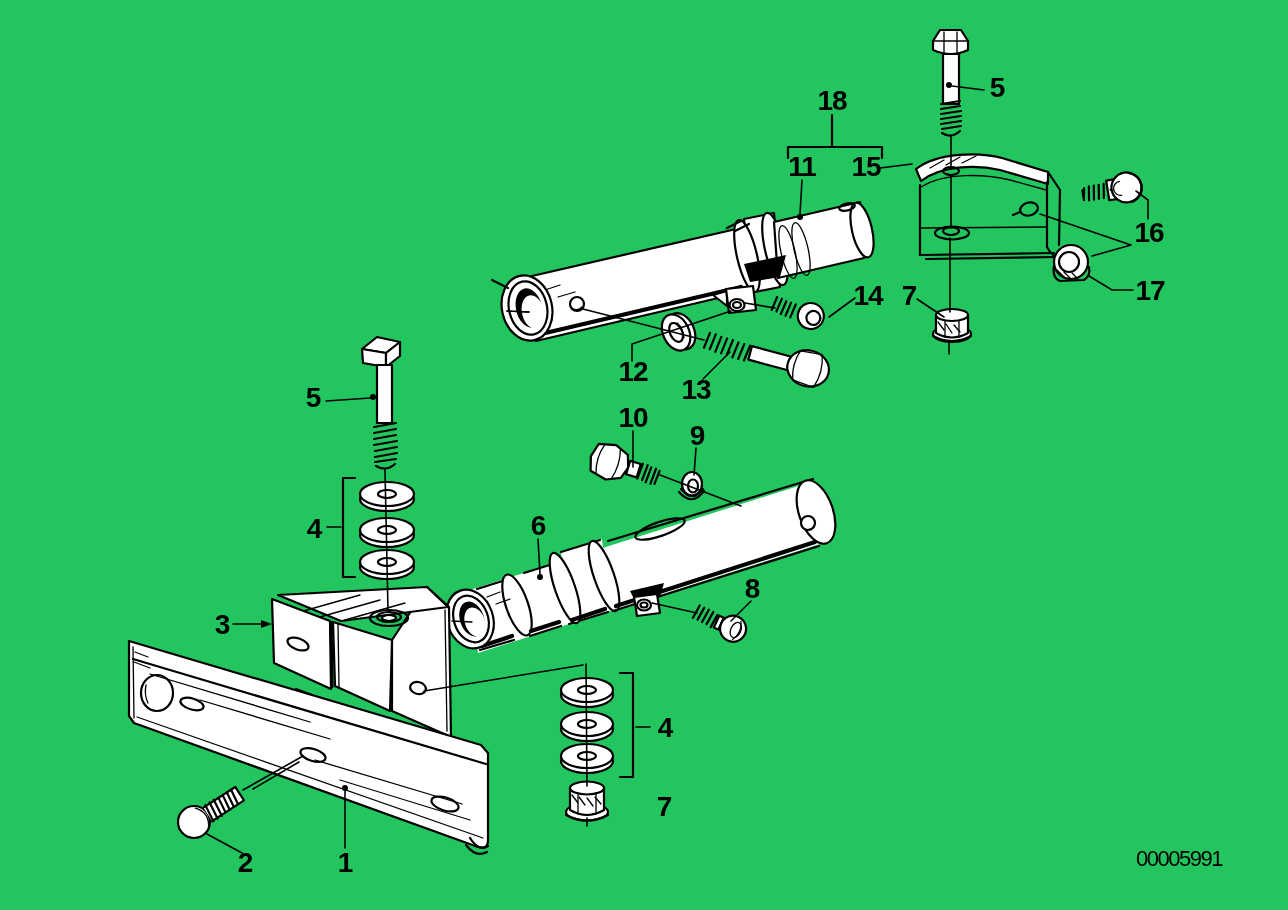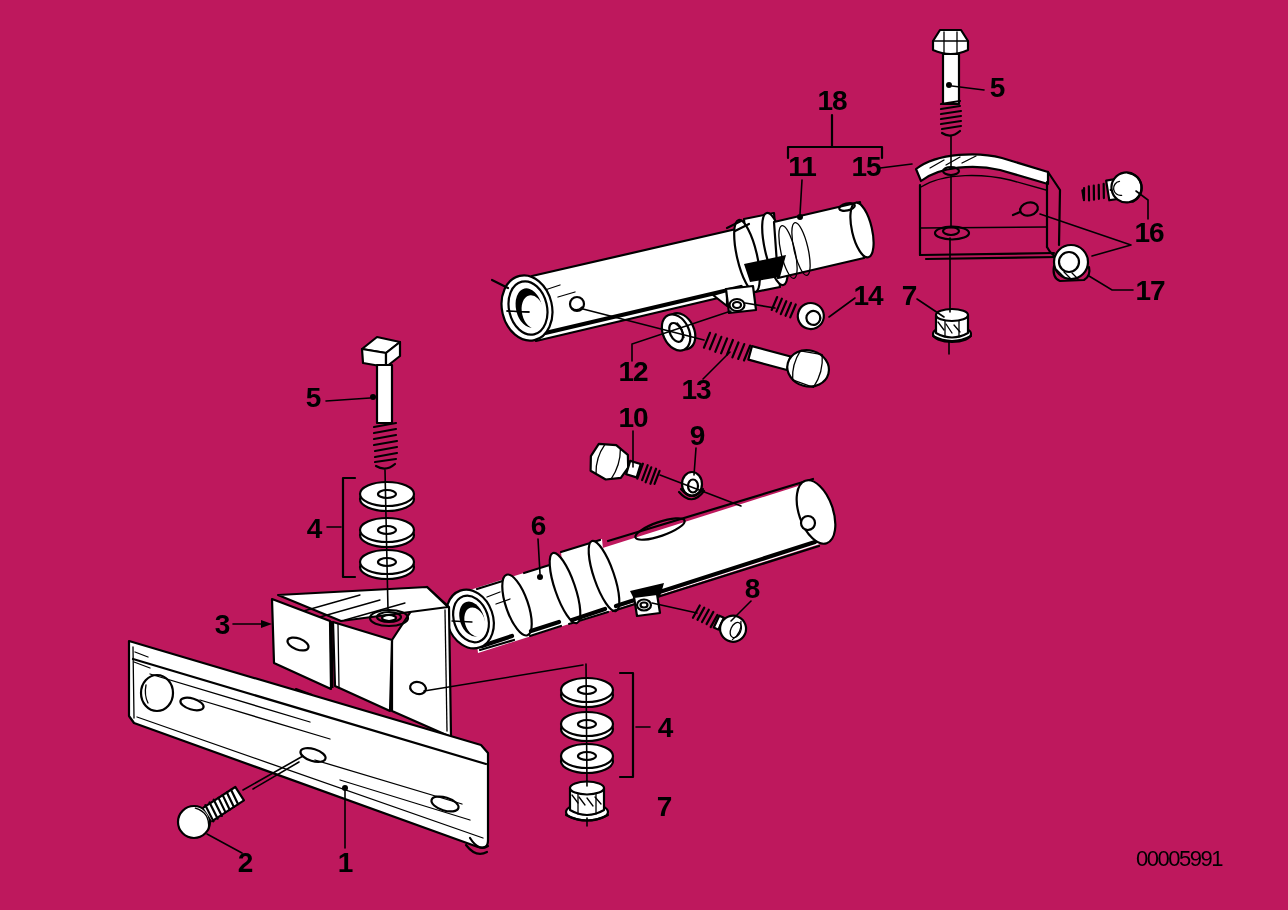--- a/index.html
+++ b/index.html
@@ -1,17 +1,17 @@
 <!DOCTYPE html>
 <html><head>
 <meta charset="utf-8">
 <style>
   html,body{margin:0;padding:0;background:#ffffff;}
   body{font-family:"Liberation Sans",sans-serif;}
-  .page{width:1288px;height:910px;position:relative;background:#be185d;overflow:hidden;}
+  .page{width:1288px;height:910px;position:relative;background:#22c55e;overflow:hidden;}
   svg{display:block;}
   svg *{vector-effect:none;}
   .ln{fill:none;stroke:#000;stroke-width:2.2;stroke-linecap:round;stroke-linejoin:round;}
   .thin{fill:none;stroke:#000;stroke-width:1.3;stroke-linecap:round;}
   .thk{fill:none;stroke:#000;stroke-width:4.2;stroke-linecap:round;}
   .wf{fill:#fff;stroke:#000;stroke-width:2.2;stroke-linejoin:round;}
   .wf0{fill:#fff;stroke:none;}
   .bf{fill:#000;stroke:none;}
   .lead{fill:none;stroke:#000;stroke-width:1.6;stroke-linecap:round;}
   .lbl{font:700 28px "Liberation Sans",sans-serif;letter-spacing:-1px;fill:#000;}

